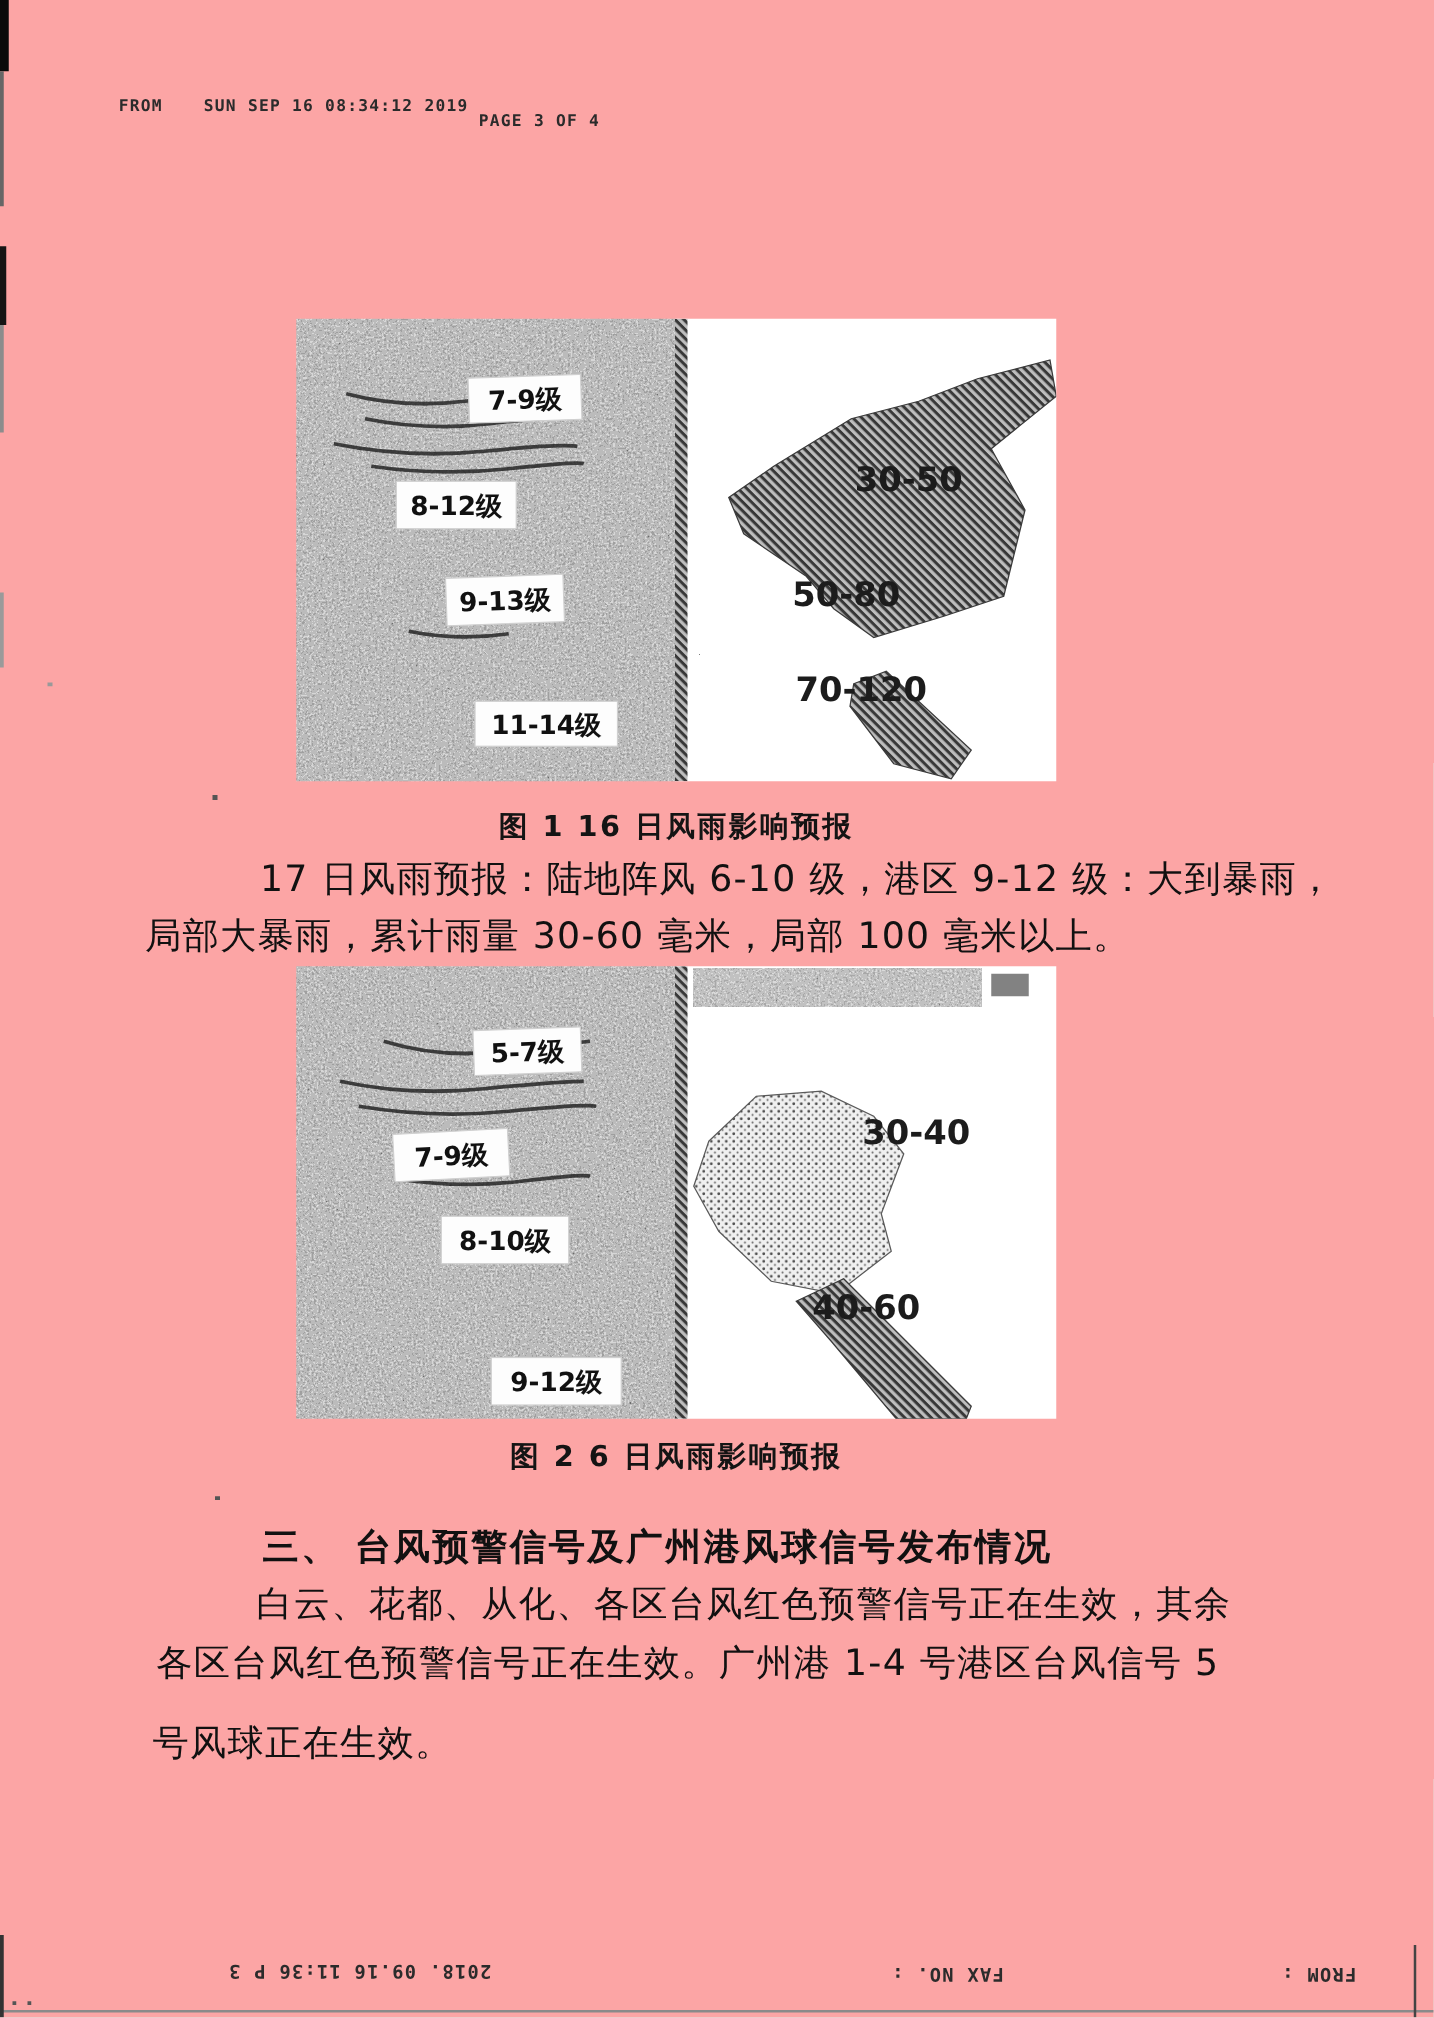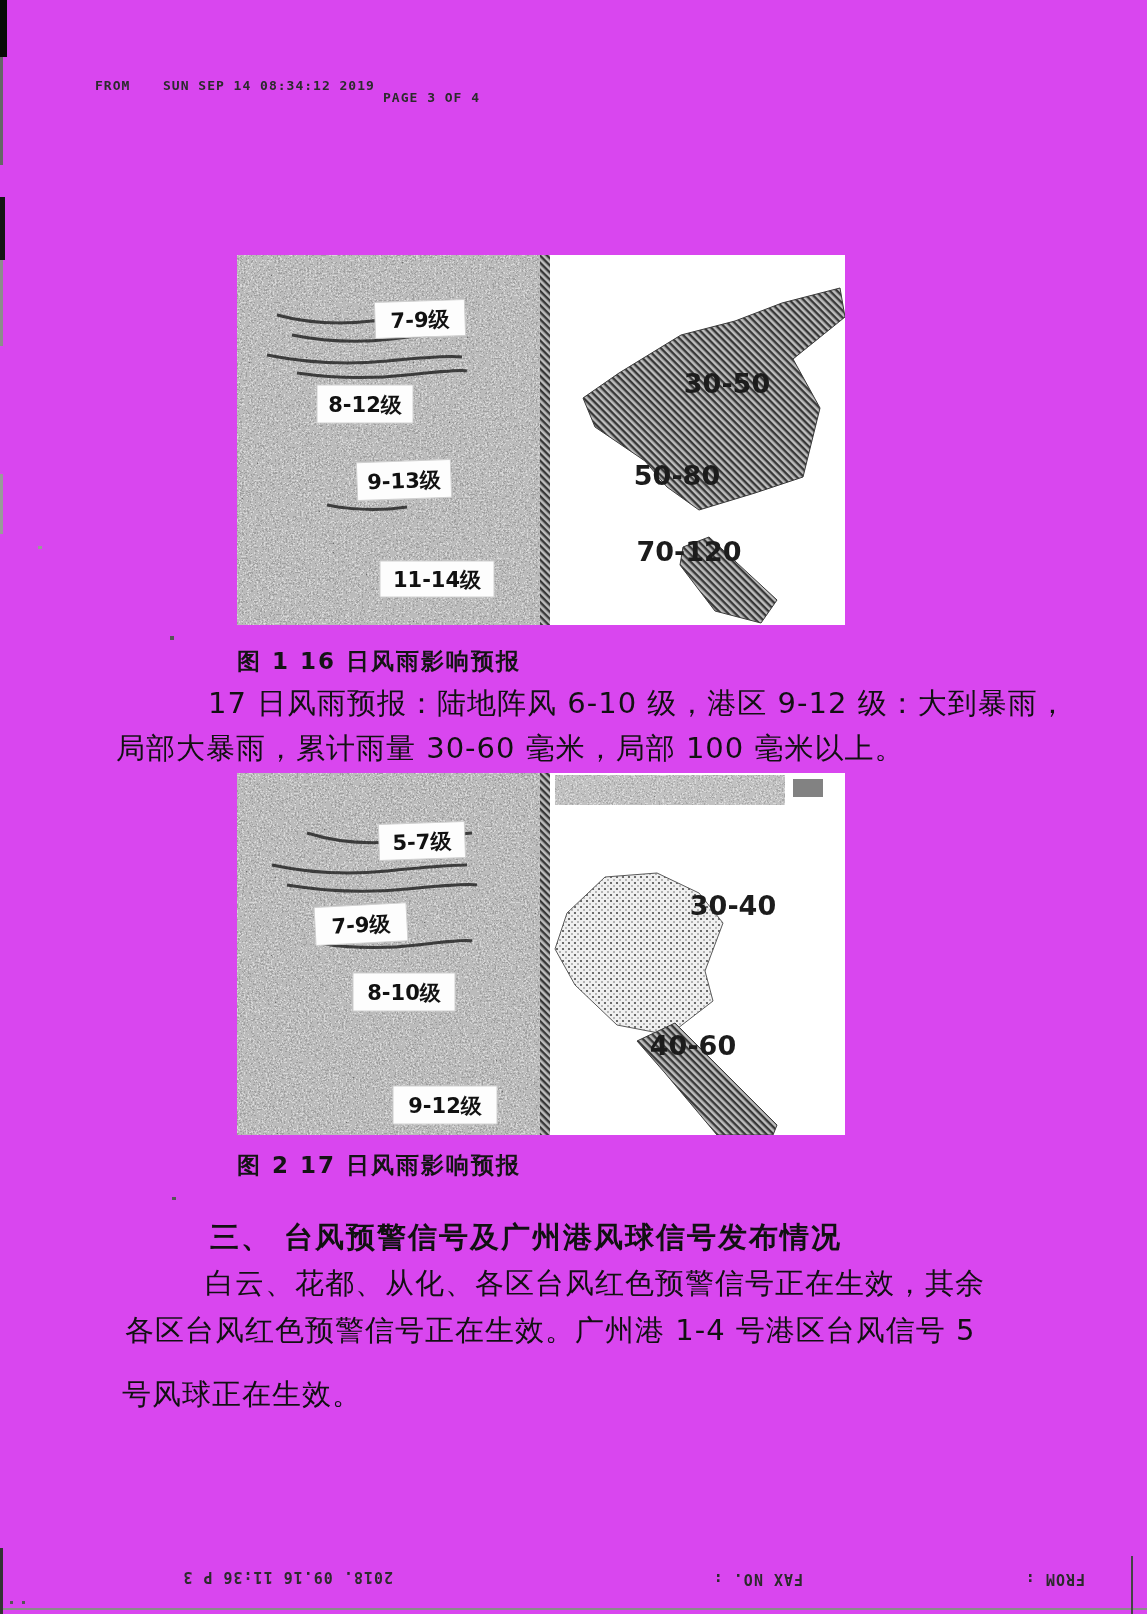--- a/index.html
+++ b/index.html
@@ -1,29 +1,29 @@
 <!DOCTYPE html>
 <html><head>
 <meta charset="utf-8">
 <style>
   html,body{margin:0;padding:0;background:#e8e8e8;}
   .page{
-    position:relative;width:1147px;height:1614px;background:#d946ef;
+    position:relative;width:1147px;height:1614px;background:#fca5a5;
     overflow:hidden;font-family:"DejaVu Sans",sans-serif;color:#1a1a1a;
   }
   .mono{font-family:"DejaVu Sans Mono","Liberation Mono",monospace;}
   .abs{position:absolute;}
   .fax-header{top:78px;left:95px;font-size:13px;font-weight:bold;color:#2b2b2b;letter-spacing:1px;white-space:nowrap;}
   .fax-header span{position:absolute;top:0;white-space:nowrap;}
   .hdr-from{left:0;}
   .hdr-time{left:68px;}
   .hdr-page{left:288px;margin-top:12px;}
   .figure{position:absolute;width:608px;}
   .figure svg{display:block;}
-  .caption{position:absolute;width:608px;left:237px;font-size:23px;font-weight:600;color:#141414;letter-spacing:2px;}
+  .caption{position:absolute;width:608px;left:237px;text-align:center;font-size:23px;font-weight:600;color:#141414;letter-spacing:2px;}
   .bodyline{position:absolute;font-size:29px;color:#111;white-space:nowrap;letter-spacing:1px;}
   .heading{font-weight:bold;letter-spacing:2px;}
   .rot180{transform:rotate(180deg);}
   .footer-text{position:absolute;font-size:15px;font-weight:bold;color:#2b2b2b;white-space:nowrap;letter-spacing:1px;}
   .artifact{position:absolute;}
 </style>
 </head>
 <body>
 
 <div class="page">
@@ -32,21 +32,21 @@
   <div class="artifact" style="left:0;top:57px;width:3px;height:108px;background:#666;"></div>
   <div class="artifact" style="left:0;top:197px;width:5px;height:63px;background:#151515;"></div>
   <div class="artifact" style="left:0;top:260px;width:3px;height:86px;background:#8c8c8c;"></div>
   <div class="artifact" style="left:0;top:474px;width:3px;height:60px;background:#9a9a9a;"></div>
   <div class="artifact" style="left:38px;top:546px;width:4px;height:3px;background:#999;"></div>
   <div class="artifact" style="left:170px;top:636px;width:4px;height:4px;background:#555;"></div>
   <div class="artifact" style="left:172px;top:1197px;width:4px;height:3px;background:#555;"></div>
 
   <div class="abs fax-header mono">
     <span class="hdr-from">FROM</span>
-    <span class="hdr-time">SUN SEP 14 08:34:12 2019</span>
+    <span class="hdr-time">SUN SEP 16 08:34:12 2019</span>
     <span class="hdr-page">PAGE 3 OF 4</span>
   </div>
 
   <div class="figure" style="left:237px;top:255px;height:370px;">
     <svg width="608" height="370" xmlns="http://www.w3.org/2000/svg">
       <defs>
         <filter id="dense1" x="0" y="0" width="100%" height="100%">
           <feTurbulence type="fractalNoise" baseFrequency="0.55" numOctaves="4" seed="11" stitchTiles="stitch"></feTurbulence>
           <feColorMatrix type="saturate" values="0"></feColorMatrix>
           <feComponentTransfer>
@@ -189,21 +189,21 @@
         </g>
       </g>
 
       <g font-family="DejaVu Sans, sans-serif" font-size="27" font-weight="bold" fill="#1c1c1c">
         <text x="496" y="142" text-anchor="middle">30-40</text>
         <text x="456" y="282" text-anchor="middle">40-60</text>
       </g>
     </svg>
   </div>
 
-  <div class="caption" style="top:1150px;">图 2 17 日风雨影响预报</div>
+  <div class="caption" style="top:1150px;">图 2 6 日风雨影响预报</div>
 
   <div class="bodyline heading" style="left:210px;top:1218px;">三、 台风预警信号及广州港风球信号发布情况</div>
   <div class="bodyline" style="left:205px;top:1264px;">白云、花都、从化、各区台风红色预警信号正在生效，其余</div>
   <div class="bodyline" style="left:125px;top:1311px;">各区台风红色预警信号正在生效。广州港 1-4 号港区台风信号 5</div>
   <div class="bodyline" style="left:122px;top:1375px;">号风球正在生效。</div>
 
   <div class="footer-text mono rot180" style="left:128px;top:1568px;width:265px;">2018. 09.16  11:36 P 3</div>
   <div class="footer-text mono rot180" style="left:688px;top:1570px;width:115px;">FAX NO. :</div>
   <div class="footer-text mono rot180" style="left:985px;top:1570px;width:100px;">FROM :</div>
 

